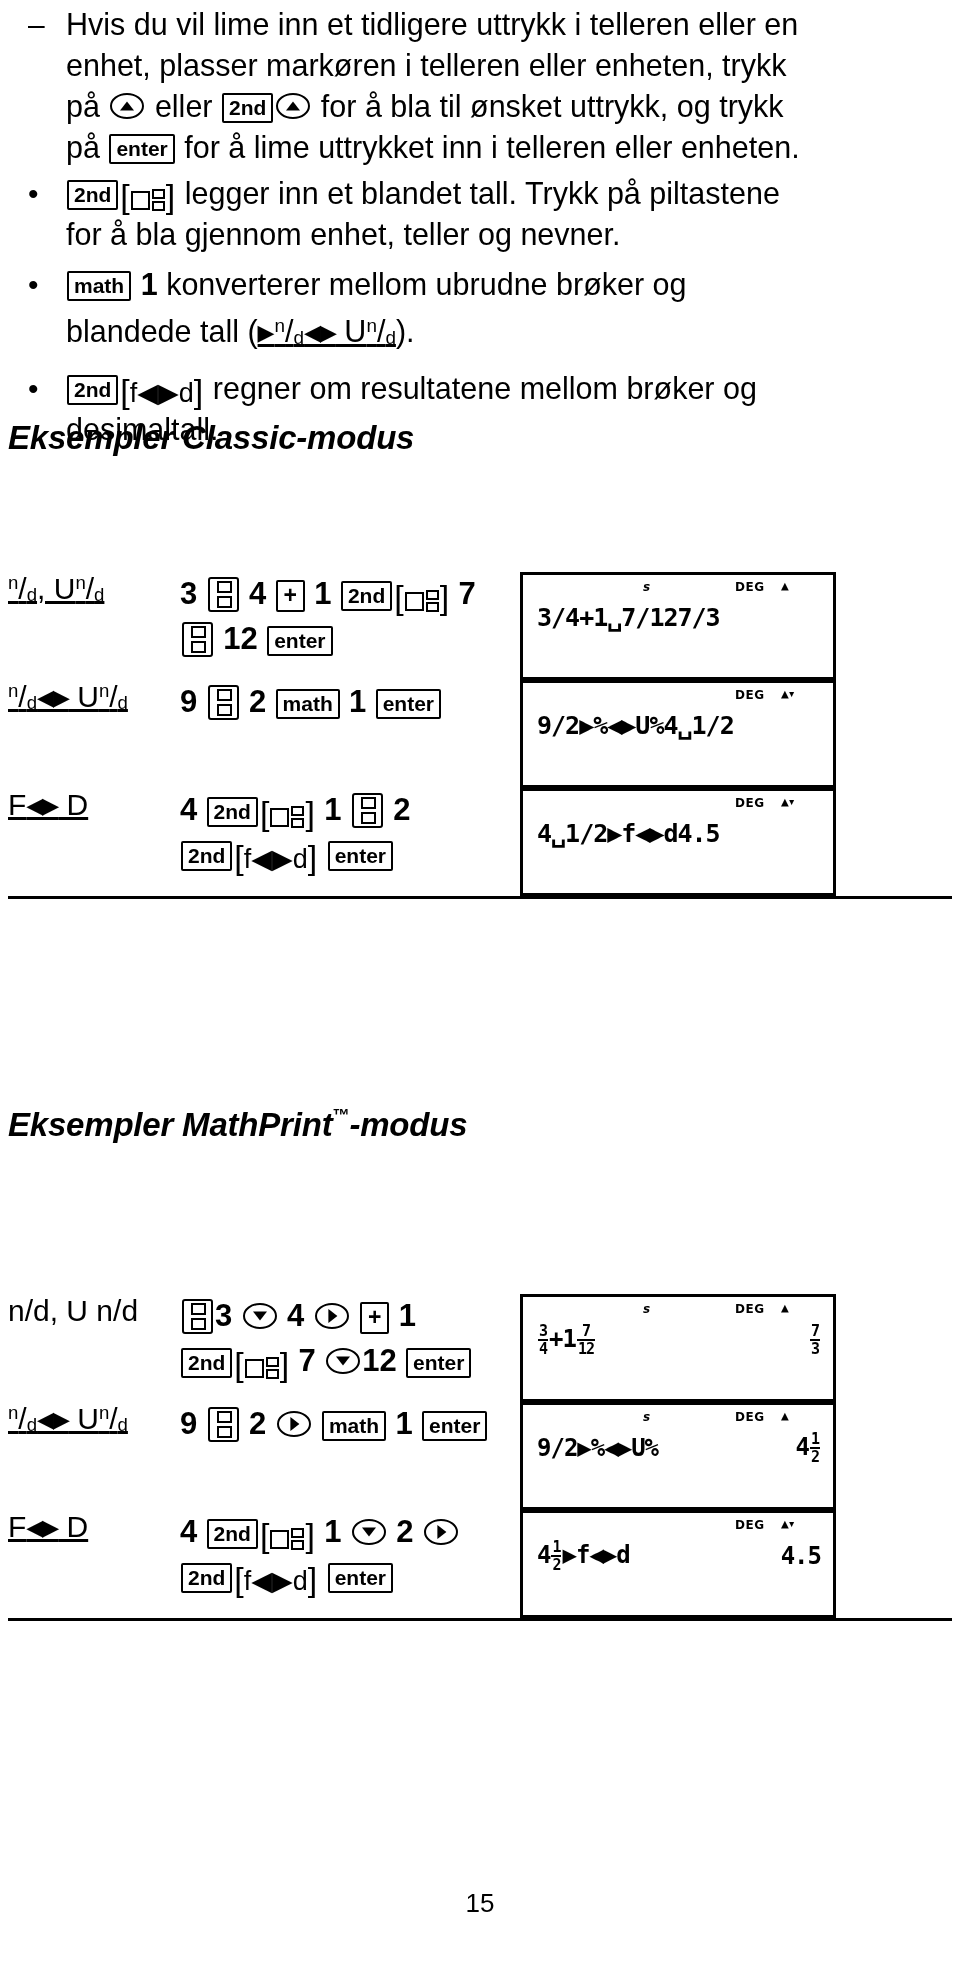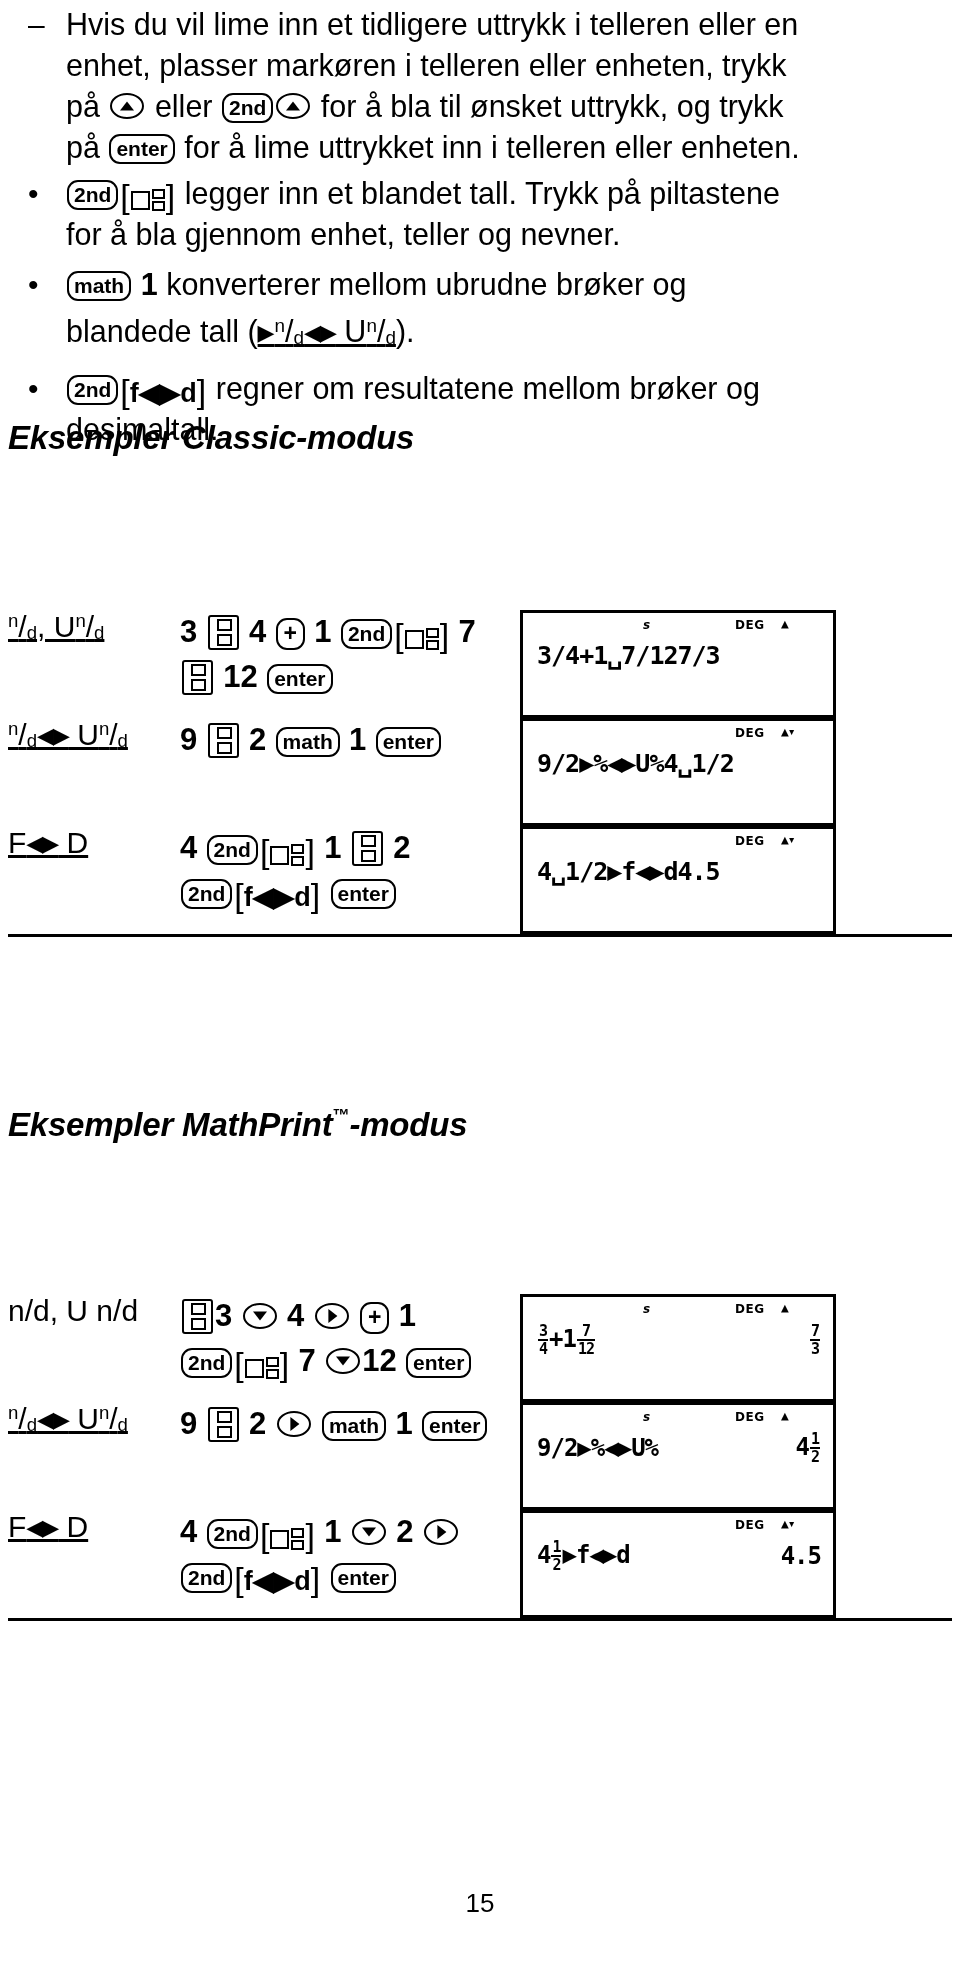--- a/index.html
+++ b/index.html
@@ -41,21 +41,21 @@
   .bullet-body {
     flex: 1 1 auto;
   }
   .gap-sm { height: 5px; }
   .gap-md { height: 9px; }
 
   
   .key {
     display: inline-block;
     border: 2.5px solid #000;
-    border-radius: 11px;
+    border-radius: 2px;
     padding: 0px 6px 1px 6px;
     font-weight: bold;
     font-size: 23px;
     line-height: 27px;
     vertical-align: 2px;
     margin: 0 1px;
     white-space: nowrap;
     font-family: "Liberation Sans", sans-serif;
   }
   .key.small { font-size: 21px; line-height: 25px; padding: 0 5px 1px 5px; }
@@ -150,21 +150,21 @@
     display: block;
     width: 9px;
     height: 6px;
     border: 2px solid #000;
   }
   .mixglyph .stk i + i { margin-top: 2px; }
 
   
   .fd {
     display: inline-block;
-    font-weight: bold;
+    font-weight: normal;
     font-size: 27px;
     vertical-align: 1px;
   }
 
   .arrs { letter-spacing: -1px; font-size: 22px; vertical-align: 2px; }
   .arr-r { font-size: 22px; vertical-align: 2px; }
 
   
   .nd { white-space: nowrap; text-decoration: underline; }
   .nd sup { font-size: 0.62em; vertical-align: 0.55em; }
@@ -344,21 +344,21 @@
     <div class="bullet-mark">•</div>
     <div class="bullet-body">
       <span class="key small">2nd</span><span class="brk"><span class="bk">[</span><span class="fd">f◀▶d</span><span class="bk">]</span></span>
       <span>regner om resultatene mellom brøker og desimaltall.</span>
     </div>
   </div>
 </div>
 
 <div class="sect-head" style="top:419px;">Eksempler Classic-modus</div>
 
-<table class="tbl" style="top:610px;">
+<table class="tbl" style="top:572px;">
   <colgroup>
       <col class="col-label">
       <col class="col-keys">
       <col class="col-scr">
     </colgroup>
   <tbody>
 
     <tr>
       <td class="cell-label">
         <span class="nd"><sup>n</sup>/<sub>d</sub>, U<sup>n</sup>/<sub>d</sub></span>

